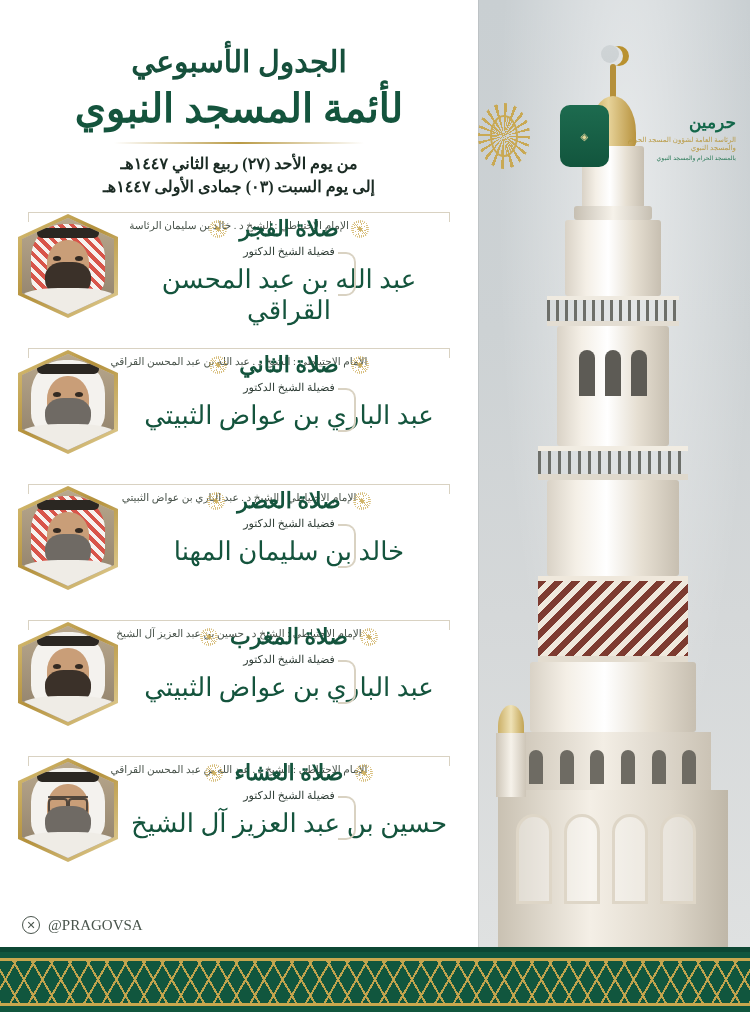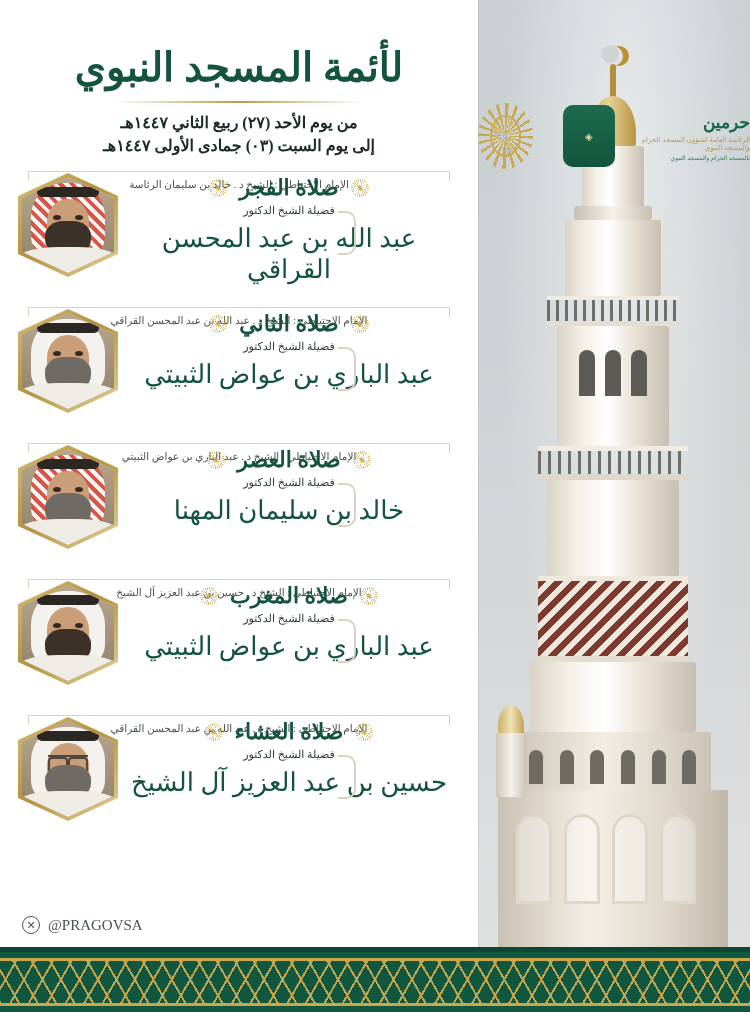--- a/index.html
+++ b/index.html
@@ -99,21 +99,21 @@
     position: absolute; top: 0; left: 0;
     width: 478px; height: 947px;
     background: #ffffff;
     padding: 26px 18px 0 18px;
   }
 
   
   .top-logos {
     position: absolute; top: 96px; left: 478px; width: 272px; height: 80px;
     display: flex; align-items: center; gap: 30px; direction: rtl;
-    z-index: 6;
+    padding-right: 14px; z-index: 6;
   }
   .logo-haramain { display:flex; align-items:center; gap:8px; }
   .logo-badge {
     width: 62px; height: 62px; border-radius: 10px;
     background: linear-gradient(#1d6b4f,#12553d);
     display:flex; align-items:center; justify-content:center;
     color:#e7d79a; font-size: 10px; line-height:1.1; text-align:center; padding: 4px;
   }
   .logo-text { text-align: right; }
   .logo-text .lt1 { color:#13674a; font-size: 17px; font-weight: bold; letter-spacing:.5px; }
@@ -337,20 +337,21 @@
         <div class="lt3">بالمسجد الحرام والمسجد النبوي</div>
       </div>
       <div class="logo-badge">◈</div>
     </div>
     <div class="rosette"></div>
   </div>
 
   <div class="content">
 
     <div class="title-block">
+      <div class="title-line1">الجدول الأسبوعي</div>
       <div class="title-line2">لأئمة المسجد النبوي</div>
       <div class="title-underline"></div>
       <div class="date-line">من يوم الأحد (٢٧) ربيع الثاني ١٤٤٧هـ</div>
       <div class="date-line second">إلى يوم السبت (٠٣) جمادى الأولى ١٤٤٧هـ</div>
     </div>
 
     <div class="prayers">
 
       <div class="prayer">
         <div class="prayer-inner">

